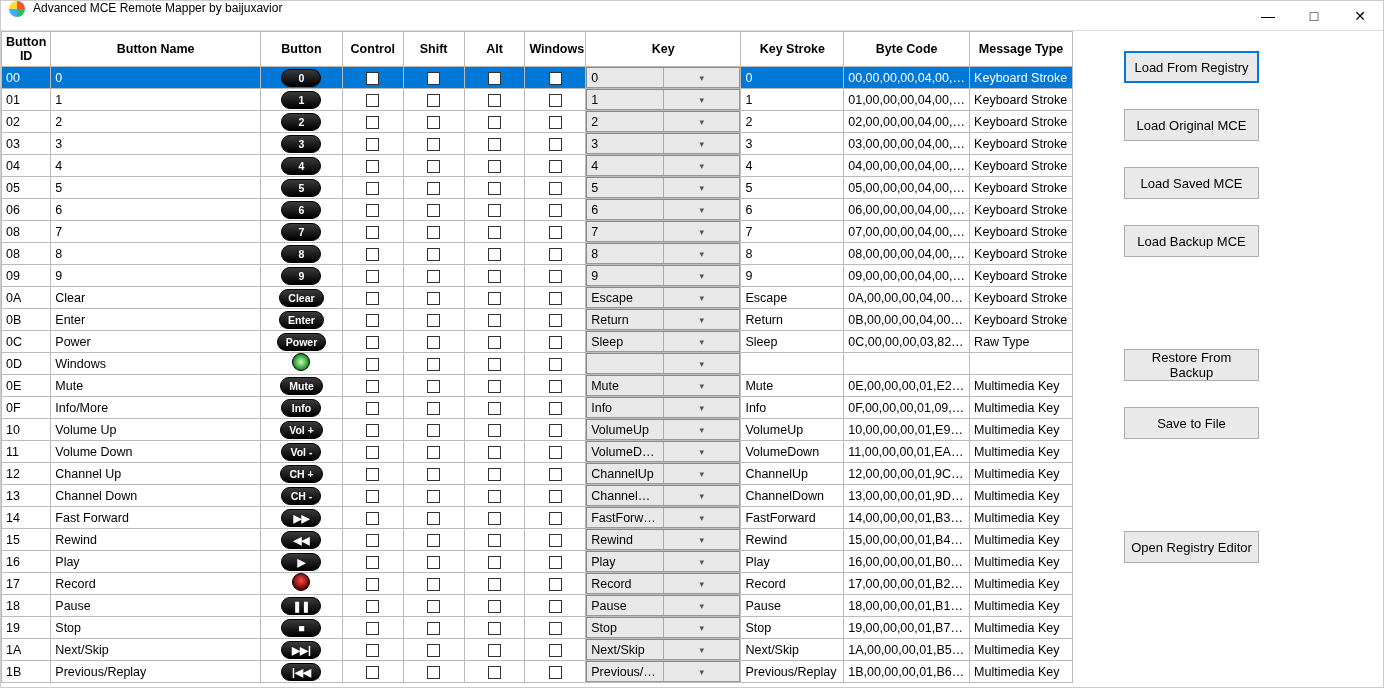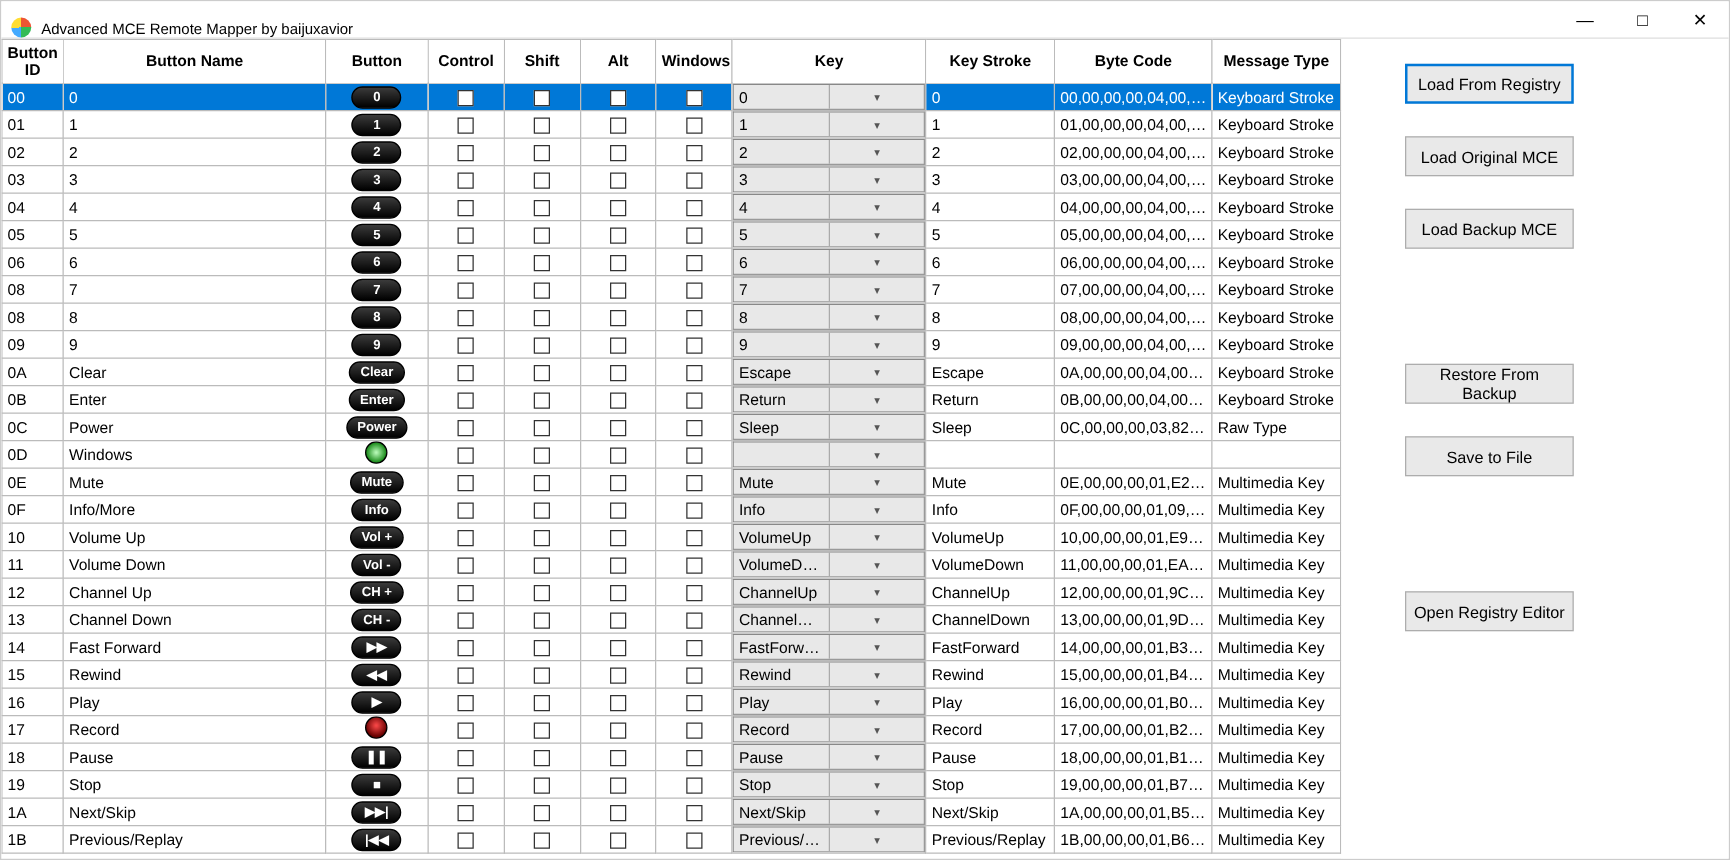--- a/index.html
+++ b/index.html
@@ -1,18 +1,18 @@
 <!DOCTYPE html>
 <html><head>
 <meta charset="utf-8">
 <style>
   * { box-sizing: border-box; }
   html, body { margin: 0; padding: 0; font-family: "Segoe UI", Arial, sans-serif; font-size: 13px; background:#fff; color:#000; }
   .window { width:1384px; height:688px; display:flex; flex-direction:column; border:1px solid #ccc; overflow:hidden; }
-  .titlebar { height:30px; display:flex; align-items:flex-end; padding:0 0 0 8px; background:#fff; border-bottom:1px solid #ddd; }
+  .titlebar { height:30px; display:flex; align-items:flex-start; padding:0 0 0 8px; background:#fff; border-bottom:1px solid #ddd; }
   .titlebar .app-icon { width:16px; height:16px; border-radius:50%; background: conic-gradient(#e53 0 90deg,#3b5 90deg 180deg,#4af 180deg 270deg,#fd3 270deg 360deg); margin-right:8px; flex:0 0 auto; }
   .titlebar .title { flex:1; font-size:12px; }
   .titlebar .win-controls { display:flex; height:100%; }
   .titlebar .win-btn { width:46px; display:flex; align-items:center; justify-content:center; font-size:14px; cursor:default; }
   .body { flex:1; display:flex; overflow:hidden; }
   .grid-wrap { flex: 0 0 1073px; display:flex; overflow:hidden; border-right:1px solid #fff; }
   .grid-scroll { flex:1; overflow-y:scroll; overflow-x:hidden; }
   .grid-scroll::-webkit-scrollbar { width:17px; }
   .grid-scroll::-webkit-scrollbar-track { background:#f0f0f0; }
   .grid-scroll::-webkit-scrollbar-thumb { background:#c2c2c2; border:1px solid #f0f0f0; }
@@ -586,20 +586,21 @@
                 <td class="col-msg">Multimedia Key</td>
               </tr>
             </tbody>
         </table>
       </div>
     </div>
     <div class="side">
       <div class="group">
         <button class="primary">Load From Registry</button>
         <button>Load Original MCE</button>
+        <button>Load Saved MCE</button>
         <button>Load Backup MCE</button>
       </div>
       <div class="spacer"></div>
       <div class="group">
         <button>Restore From Backup</button>
         <button>Save to File</button>
       </div>
       <div class="spacer"></div>
       <div class="group">
         <button>Open Registry Editor</button>

